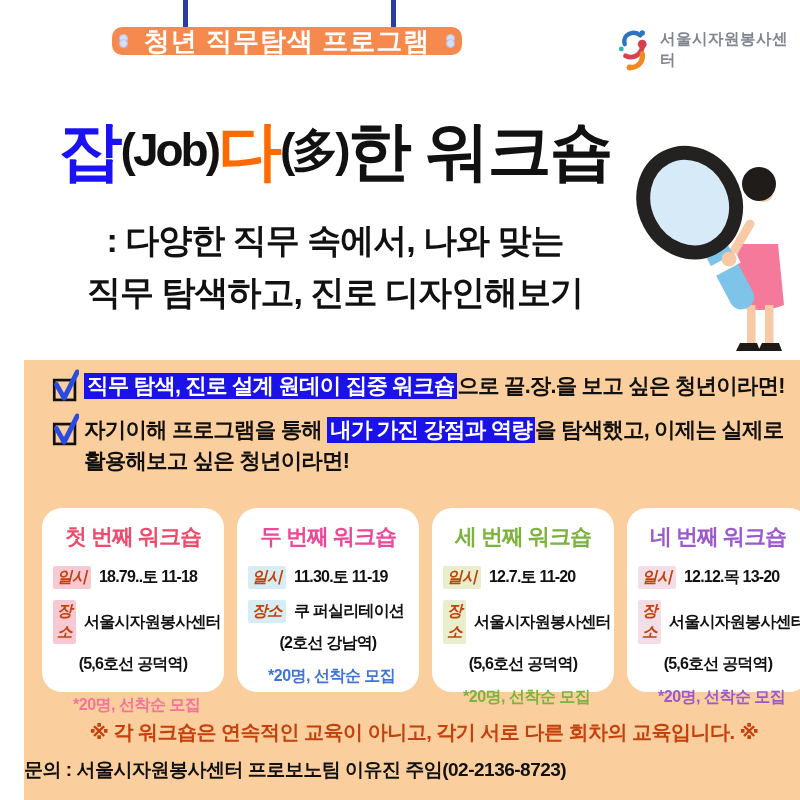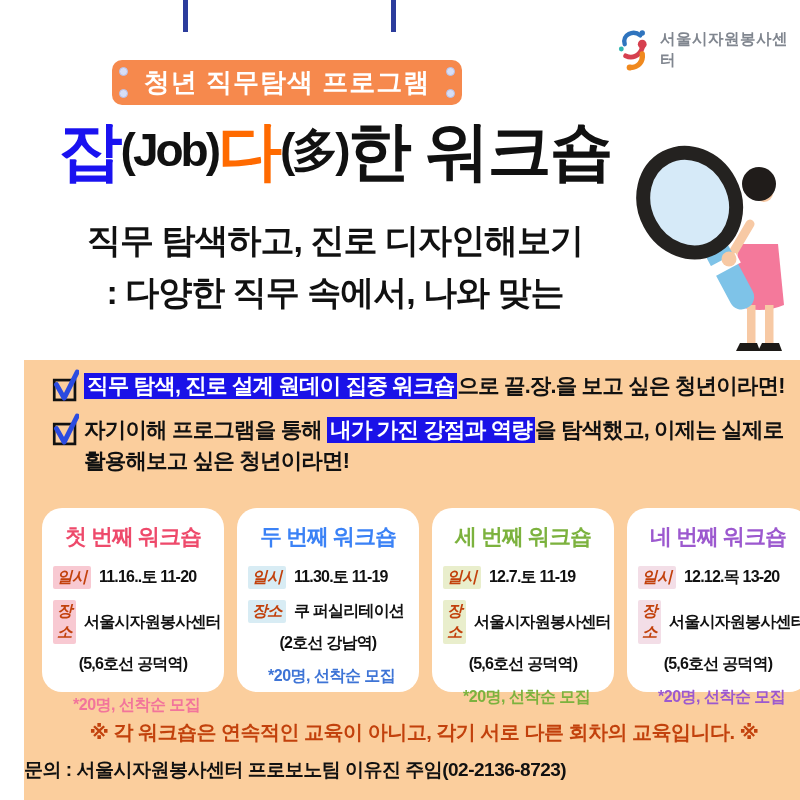--- a/index.html
+++ b/index.html
@@ -3,21 +3,21 @@
 <meta charset="utf-8">
 <style>
   html,body{margin:0;padding:0;}
   body{width:800px;height:800px;overflow:hidden;font-family:"Liberation Sans","DejaVu Sans",sans-serif;background:#ffffff;}
   .poster{position:relative;width:800px;height:800px;background:#ffffff;}
 
   
   .string{position:absolute;top:0;width:5px;height:32px;background:#2c3c9c;}
   .string.left{left:183px;}
   .string.right{left:391px;}
-  .banner{position:absolute;left:112px;top:27px;width:350px;height:45px;background:#f6894d;border-radius:10px;display:flex;align-items:center;justify-content:center;margin-top:33px;}
+  .banner{position:absolute;left:112px;top:27px;width:350px;height:28px;background:#f6894d;border-radius:10px;display:flex;align-items:center;justify-content:center;}
   .banner .label{color:#ffffff;font-size:26px;font-weight:800;letter-spacing:1px;}
   .screw{position:absolute;width:7px;height:7px;border-radius:50%;background:#d7def6;border:1px solid #b6c1ea;}
   .screw.tl{left:7px;top:7px;} .screw.tr{right:7px;top:7px;}
   .screw.bl{left:7px;bottom:7px;} .screw.br{right:7px;bottom:7px;}
 
   
   .logo{position:absolute;left:615px;top:28px;display:flex;align-items:center;gap:6px;}
   .logo .logo-text{color:#80868f;font-size:15.5px;font-weight:600;letter-spacing:0.5px;}
 
   
@@ -45,21 +45,21 @@
   
   .cards{position:absolute;left:18px;top:148px;display:flex;gap:13px;}
   .card{width:182px;height:184px;background:#ffffff;border-radius:20px;box-sizing:border-box;padding:12px 9px 0 9px;}
   .card-title{text-align:center;font-size:22px;font-weight:800;letter-spacing:-1px;margin:2px 0 14px 0;}
   .card .row{display:flex;align-items:center;margin:0 0 11px 2px;}
   .card .lbl{font-size:15.5px;font-weight:800;color:#c2410c;padding:1px 4px;border-radius:2px;letter-spacing:-0.5px;font-style:italic;}
   .card .val{font-size:16px;font-weight:700;color:#111111;margin-left:8px;letter-spacing:-0.8px;white-space:nowrap;}
   .card .place2{text-align:center;font-size:16px;font-weight:700;color:#111111;letter-spacing:-0.8px;margin-top:-1px;}
   .card .recruit{text-align:left;padding-left:22px;font-size:16px;font-weight:800;letter-spacing:-0.5px;margin-top:12px;}
   .card.c1 .card-title{color:#ee4a6b;} .card.c1 .lbl{background:#f8c9d2;} .card.c1 .recruit{color:#f2749b;margin-top:20px;}
-  .card.c2 .card-title{color:#3b82f6;} .card.c2 .lbl{background:#d8ecf4;} .card.c2 .recruit{color:#3e74d6;}
+  .card.c2 .card-title{color:#ec4899;} .card.c2 .lbl{background:#d8ecf4;} .card.c2 .recruit{color:#3e74d6;}
   .card.c3 .card-title{color:#7cb23e;} .card.c3 .lbl{background:#e9eecc;} .card.c3 .recruit{color:#7cb23e;}
   .card.c4 .card-title{color:#9c59cf;} .card.c4 .lbl{background:#f3dee7;} .card.c4 .recruit{color:#9c59cf;}
 
   .note{position:absolute;left:0;top:359px;width:100%;text-align:center;color:#c2410c;font-size:20px;font-weight:800;letter-spacing:-0.5px;}
   .contact{position:absolute;left:0;top:397px;width:100%;color:#111111;font-size:19px;font-weight:800;letter-spacing:-0.5px;}
 </style>
 </head>
 <body>
 
 <div class="poster">
@@ -84,22 +84,22 @@
       <path d="M28 20 C25 29 17 31 11 28" stroke="#d6404f" stroke-width="5" fill="none" stroke-linecap="round"></path>
       <path d="M16 40 C24 40 29 34 28 26" stroke="#f0891e" stroke-width="5.5" fill="none" stroke-linecap="round"></path>
       <circle cx="15" cy="40" r="3" fill="#f0891e"></circle>
     </svg>
     <span class="logo-text">서울시자원봉사센터</span>
   </div>
 
   <div class="title-block">
     <h1 class="main-title"><span class="big blue">잡</span><span class="small">(Job)</span><span class="big orange">다</span><span class="small">(多)</span><span class="big">한 워크숍</span></h1>
     <div class="subtitle">
+      <span class="line">: 다양한 직무 속에서, 나와 맞는</span>
       <span class="line">직무 탐색하고, 진로 디자인해보기</span>
-      <span class="line">: 다양한 직무 속에서, 나와 맞는</span>
     </div>
   </div>
 
   <svg class="illustration" viewBox="0 0 160 228">
 
     <ellipse cx="124" cy="100" rx="14" ry="24" fill="#ffffff"></ellipse>
     <circle cx="132" cy="61" r="9" fill="#f7c9a4"></circle>
     <circle cx="127" cy="52" r="17" fill="#201c1a"></circle>
     <path d="M106 112 L146 112 L152 173 Q128 183 103 173 Z" fill="#f4799b"></path>
     <rect x="115" y="173" width="8.5" height="38" fill="#f7c9a4"></rect>
@@ -143,21 +143,21 @@
         </div>
       </div>
     </div>
 
     <div class="cards">
 
       <div class="card c1">
         <div class="card-title">첫 번째 워크숍</div>
         <div class="row">
           <span class="lbl">일시</span>
-          <span class="val">11.16..토 11-20</span>
+          <span class="val">18.79..토 11-18</span>
         </div>
         <div class="row">
           <span class="lbl">장소</span>
           <span class="val">서울시자원봉사센터</span>
         </div>
         <div class="place2">(5,6호선 공덕역)</div>
         <div class="recruit">*20명, 선착순 모집</div>
       </div>
 
       <div class="card c2">
@@ -171,21 +171,21 @@
           <span class="val">쿠 퍼실리테이션</span>
         </div>
         <div class="place2">(2호선 강남역)</div>
         <div class="recruit">*20명, 선착순 모집</div>
       </div>
 
       <div class="card c3">
         <div class="card-title">세 번째 워크숍</div>
         <div class="row">
           <span class="lbl">일시</span>
-          <span class="val">12.7.토 11-19</span>
+          <span class="val">12.7.토 11-20</span>
         </div>
         <div class="row">
           <span class="lbl">장소</span>
           <span class="val">서울시자원봉사센터</span>
         </div>
         <div class="place2">(5,6호선 공덕역)</div>
         <div class="recruit">*20명, 선착순 모집</div>
       </div>
 
       <div class="card c4">

